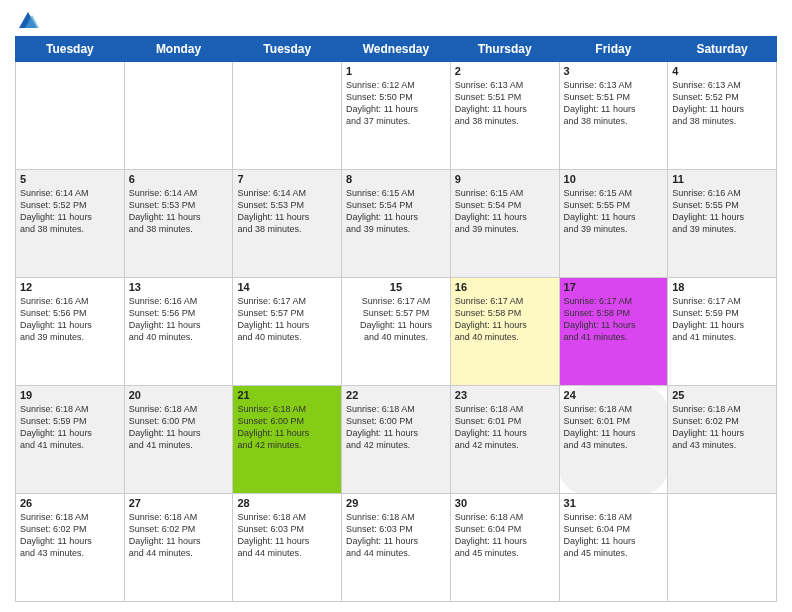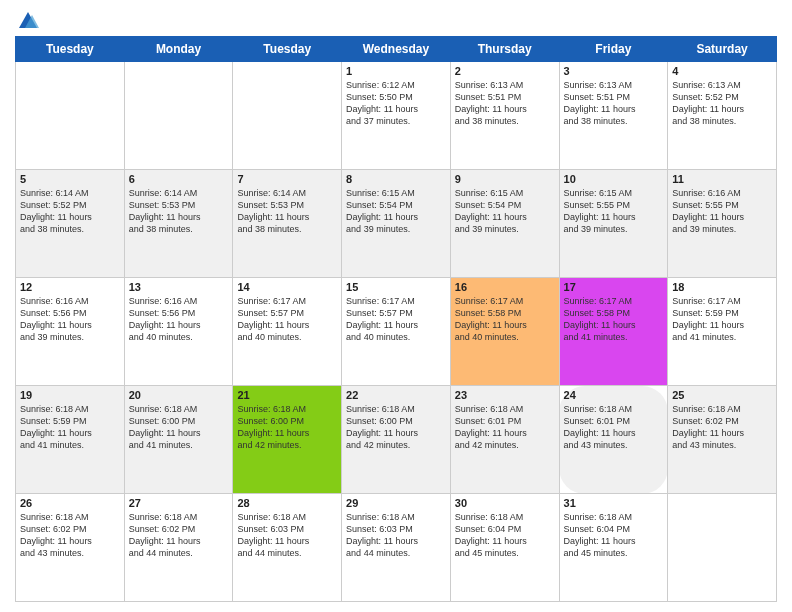--- a/index.html
+++ b/index.html
@@ -229,28 +229,28 @@
 Daylight: 11 hours
 and 40 minutes.</div>
           </td>
           <td style="background-color: rgb(255, 255, 255);">
             <div class="day-number">14</div>
             <div class="day-info" style="white-space: pre-line;">Sunrise: 6:17 AM
 Sunset: 5:57 PM
 Daylight: 11 hours
 and 40 minutes.</div>
           </td>
-          <td style="background-color: rgb(255, 255, 255);">
+          <td style="background-color: rgb(255, 255, 255); text-align: center;">
             <div class="day-number">15</div>
             <div class="day-info" style="white-space: pre-line;">Sunrise: 6:17 AM
 Sunset: 5:57 PM
 Daylight: 11 hours
 and 40 minutes.</div>
           </td>
-          <td style="background-color: #fdba74;">
+          <td style="background-color: #fef9c3;">
             <div class="day-number">16</div>
             <div class="day-info" style="white-space: pre-line;">Sunrise: 6:17 AM
 Sunset: 5:58 PM
 Daylight: 11 hours
 and 40 minutes.</div>
           </td>
           <td style="background-color: #d946ef;">
             <div class="day-number">17</div>
             <div class="day-info" style="white-space: pre-line;">Sunrise: 6:17 AM
 Sunset: 5:58 PM

